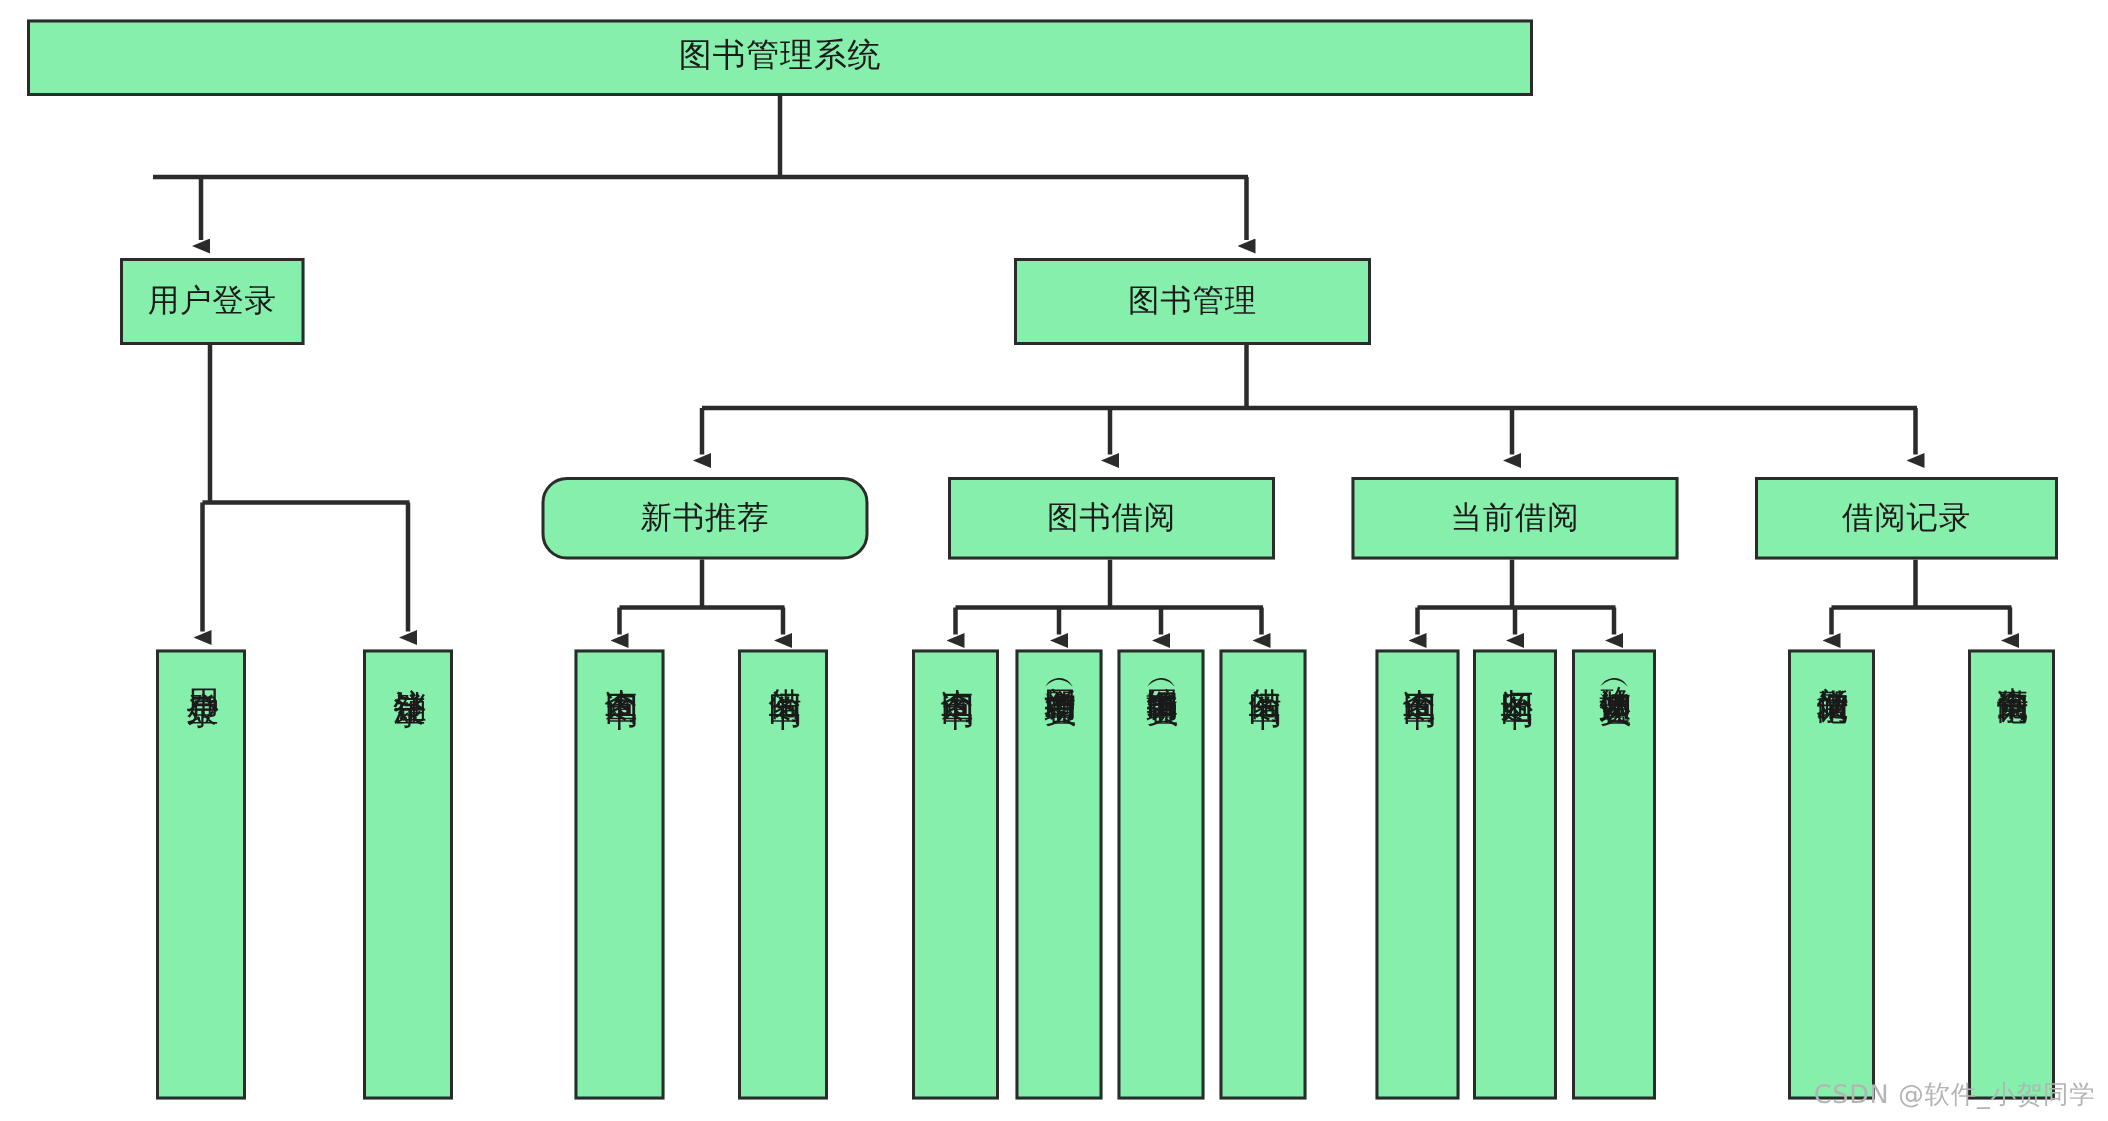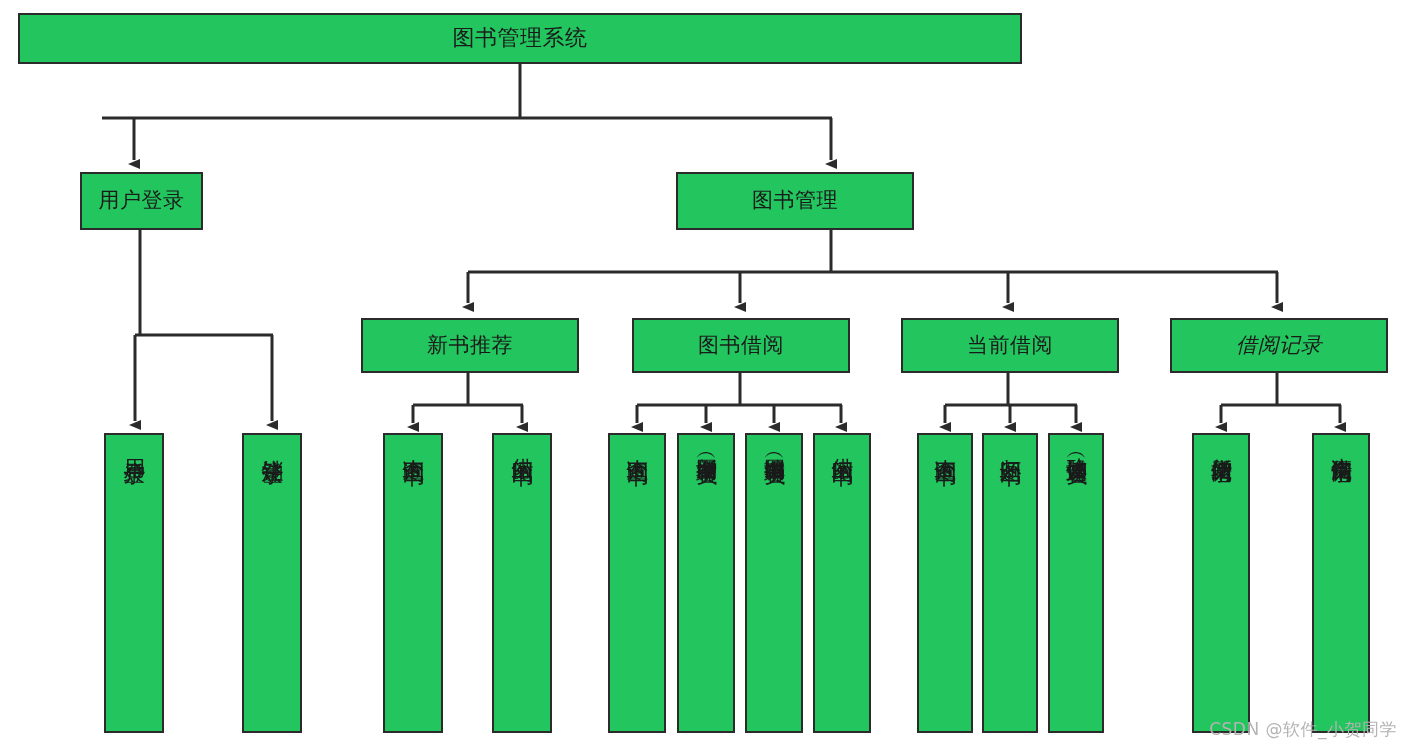--- a/index.html
+++ b/index.html
@@ -21,21 +21,21 @@
     position: absolute;
     left: 0;
     top: 0;
     width: 1405px;
     height: 747px;
   }
   .node {
     position: absolute;
     box-sizing: border-box;
     border: 2px solid #2b2b2b;
-    background: #22c55e;
+    background: #86efac;
     display: flex;
     align-items: center;
     justify-content: center;
     color: #1a1a1a;
     overflow: hidden;
   }
   .node-h {
     font-size: 21px;
     letter-spacing: 0.5px;
     line-height: 1.1;
@@ -134,30 +134,30 @@
     <span class="label">图书管理系统</span>
   </div>
 
   <div class="node node-h" style="left:80px; top:172px; width:123px; height:58px;">
     <span class="label">用户登录</span>
   </div>
   <div class="node node-h" style="left:676px; top:172px; width:238px; height:58px;">
     <span class="label">图书管理</span>
   </div>
 
-  <div class="node node-h" style="left:361px; top:318px; width:218px; height:55px;">
+  <div class="node node-h" style="left:361px; top:318px; width:218px; height:55px;border-radius:17px;">
     <span class="label">新书推荐</span>
   </div>
   <div class="node node-h" style="left:901px; top:318px; width:218px; height:55px;">
     <span class="label">当前借阅</span>
   </div>
   <div class="node node-h" style="left:632px; top:318px; width:218px; height:55px;">
     <span class="label">图书借阅</span>
   </div>
-  <div class="node node-h" style="left:1170px; top:318px; width:218px; height:55px;font-style:italic;">
+  <div class="node node-h" style="left:1170px; top:318px; width:202px; height:55px;">
     <span class="label">借阅记录</span>
   </div>
 
   <div class="node node-v" style="left:104px; top:433px; width:60px; height:300px;">
     <span class="label">用户登录</span>
   </div>
   <div class="node node-v" style="left:242px; top:433px; width:60px; height:300px;">
     <span class="label">注销登录</span>
   </div>
 

